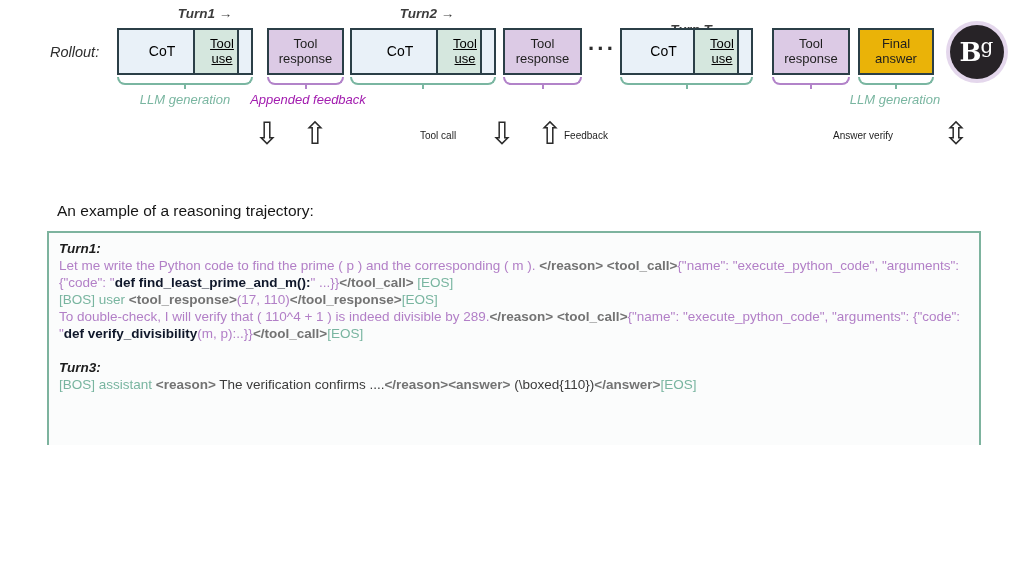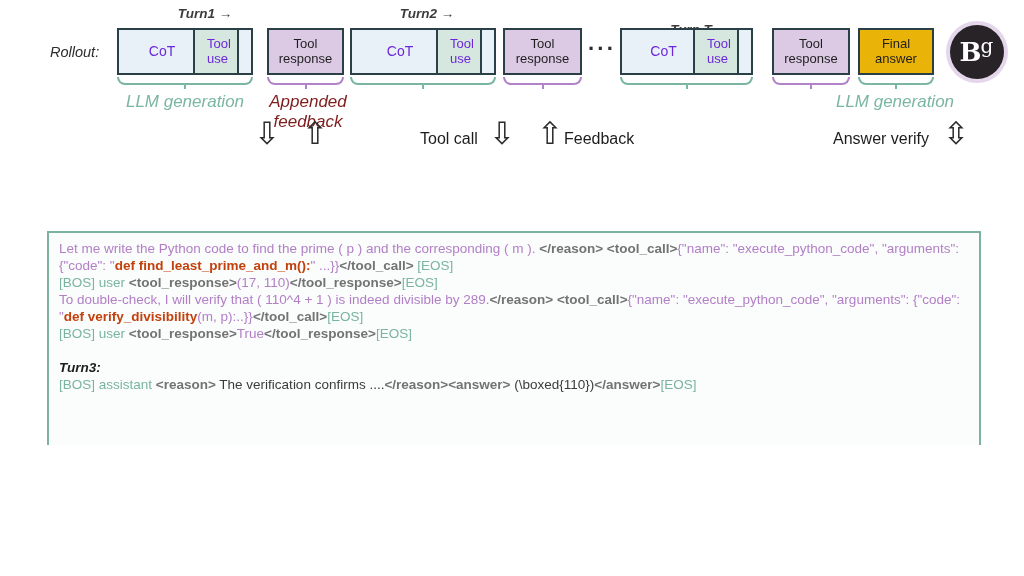--- a/index.html
+++ b/index.html
@@ -6,24 +6,24 @@
   .canvas{position:relative;width:1024px;height:445px;background:#ffffff;overflow:hidden;
           font-family:"Liberation Sans", sans-serif;color:#2b2b2b;}
 
   
   .turn-label{position:absolute;top:6px;height:16px;font-size:13.5px;font-style:italic;
               font-weight:bold;color:#3c3c3c;text-align:center;}
   .rollout-label{position:absolute;left:50px;top:44px;font-size:14.5px;font-style:italic;color:#2e2e2e;}
 
   .turn-group{position:absolute;top:28px;height:47px;display:flex;border:2.4px solid #2b3f47;
               box-sizing:border-box;background:#e9f1f8;}
-  .cell{display:flex;align-items:center;justify-content:center;
-        font-size:13px;line-height:1.12;color:#6d28d9;box-sizing:border-box;padding-left:12px;}
+  .cell{display:flex;align-items:center;justify-content:center;text-align:center;
+        font-size:13px;line-height:1.12;color:#000000;box-sizing:border-box;padding-left:12px;}
   .cell.cot{flex:1;background:#e9f1f8;font-size:14px;}
-  .cell.tooluse{width:44px;background:#d5e7de;border-left:2.4px solid #2b3f47;}
+  .cell.tooluse{width:44px;background:#d5e7de;border-left:2.4px solid #2b3f47;text-decoration:underline;}
   .cell.sliver{width:7px;background:#e9f1f8;border-left:2.4px solid #2b3f47;}
   .solo-box{position:absolute;top:28px;height:47px;border:2.4px solid #2b3f47;box-sizing:border-box;
             display:flex;align-items:center;justify-content:center;text-align:center;
             font-size:13px;line-height:1.12;color:#1e1e1e;}
   .tool-response{background:#dccae5;}
   .final-answer{background:#eab308;}
   .dots{position:absolute;top:36px;font-size:22px;font-weight:bold;color:#2b2b2b;letter-spacing:2px;}
 
   
   .logo{position:absolute;left:946px;top:21px;width:62px;height:62px;border-radius:50%;
@@ -35,46 +35,46 @@
   .logo-g{font-size:20px;font-weight:300;line-height:1;position:relative;top:-6px;left:-1px;}
 
   
   .brace{position:absolute;top:77px;height:8px;box-sizing:border-box;
          border-left:2px solid currentColor;border-right:2px solid currentColor;
          border-bottom:2px solid currentColor;border-radius:0 0 10px 10px;}
   .brace::after{content:"";position:absolute;left:50%;margin-left:-1px;top:7px;width:2px;height:5px;
          background:currentColor;}
   .brace.green{color:#7ab6a1;}
   .brace.purple{color:#b283c9;}
-  .annot{position:absolute;top:92px;height:17px;font-size:17px;font-style:italic;text-align:center;}
+  .annot{position:absolute;top:92px;height:17px;font-size:13px;font-style:italic;text-align:center;}
   .annot.green{color:#7ab6a1;}
-  .annot.purple{color:#7f1d1d;}
+  .annot.purple{color:#a21caf;}
 
   
   .blk-arrow{position:absolute;top:114px;font-family:"DejaVu Sans", sans-serif;
              font-size:31px;line-height:38px;color:#2b2b2b;}
-  .flow-label{position:absolute;top:130px;font-size:16px;color:#1d1d1d;}
+  .flow-label{position:absolute;top:130px;font-size:10px;color:#1d1d1d;}
 
   
   .env-box{position:absolute;left:55px;top:152px;width:925px;height:41px;box-sizing:border-box;
            background:#f3f6f5;border:2.4px solid #33464e;display:flex;align-items:center;
            justify-content:center;font-size:14.5px;color:#151515;}
 
   
   .caption{position:absolute;left:57px;top:202px;font-size:15.5px;color:#161616;}
   .traj-box{position:absolute;left:47px;top:231px;width:934px;height:308px;box-sizing:border-box;
             background:#fbfcfc;border:2px solid #7db39e;padding:7px 10px;
             font-size:13.5px;line-height:17px;color:#3b3b3b;}
   .traj-box p{margin:0;}
   .turn-header{font-weight:bold;font-style:italic;color:#1d1d1d;}
   .block-gap{margin-top:17px !important;}
   .seg-body{color:#3b3b3b;}
   .seg-tag{color:#737373;font-weight:bold;}
   .seg-purple{color:#b27fc7;}
-  .seg-purple-bold{color:#c2410c;font-weight:bold;}
+  .seg-purple-bold{color:#0f172a;font-weight:bold;}
   .seg-green{color:#79b5a0;}
 </style>
 </head>
 <body>
 
 <div class="canvas">
 
   <div class="turn-label" style="left:150px;width:110px;">Turn1 →</div>
   <div class="turn-label" style="left:372px;width:110px;">Turn2 →</div>
   <div class="turn-label" style="left:636px;width:110px;margin-top:16px;">Turn T</div>
@@ -127,25 +127,26 @@
   <span class="blk-arrow" style="left:254px;">⇩</span>
   <span class="blk-arrow" style="left:302px;">⇧</span>
   <span class="flow-label" style="left:420px;">Tool call</span>
   <span class="blk-arrow" style="left:489px;">⇩</span>
   <span class="blk-arrow" style="left:537px;">⇧</span>
   <span class="flow-label" style="left:564px;">Feedback</span>
   <span class="flow-label" style="left:833px;">Answer verify</span>
   <span class="blk-arrow" style="left:943px;">⇳</span>
 
 
+  <div class="caption">An example of a reasoning trajectory:</div>
 
   <div class="traj-box">
+    <p class="turn-header">Turn1:</p>
     <p><span class="seg-purple">Let me write the Python code to find the prime ( p ) and the corresponding ( m ). </span><span class="seg-tag">&lt;/reason&gt; &lt;tool_call&gt;</span><span class="seg-purple">{"name": "execute_python_code", "arguments": {"code": "</span><span class="seg-purple-bold">def find_least_prime_and_m():</span><span class="seg-purple">" ...}}</span><span class="seg-tag">&lt;/tool_call&gt;</span><span class="seg-body"> </span><span class="seg-green">[EOS]</span></p>
     <p><span class="seg-green">[BOS] user </span><span class="seg-tag">&lt;tool_response&gt;</span><span class="seg-purple">(17, 110)</span><span class="seg-tag">&lt;/tool_response&gt;</span><span class="seg-green">[EOS]</span></p>
 
     <p><span class="seg-purple">To double-check, I will verify that ( 110^4 + 1 ) is indeed divisible by 289.</span><span class="seg-tag">&lt;/reason&gt; &lt;tool_call&gt;</span><span class="seg-purple">{"name": "execute_python_code", "arguments": {"code": "</span><span class="seg-purple-bold">def verify_divisibility</span><span class="seg-purple">(m, p):..}}</span><span class="seg-tag">&lt;/tool_call&gt;</span><span class="seg-green">[EOS]</span></p>
-    <p><span class="seg-green">[BOS] user </span><span class="seg-tag">&lt;tool_response&gt;</span><span class="seg-purple">True</span><span class="seg-tag">&lt;/tool_response&gt;</span><span class="seg-green">[EOS]</span></p>
 
     <p class="turn-header block-gap">Turn3:</p>
     <p><span class="seg-green">[BOS] assistant </span><span class="seg-tag">&lt;reason&gt;</span><span class="seg-body"> The verification confirms ....</span><span class="seg-tag">&lt;/reason&gt;&lt;answer&gt;</span><span class="seg-body"> (\boxed{110})</span><span class="seg-tag">&lt;/answer&gt;</span><span class="seg-green">[EOS]</span></p>
   </div>
 
 </div>
 
 </body></html>

